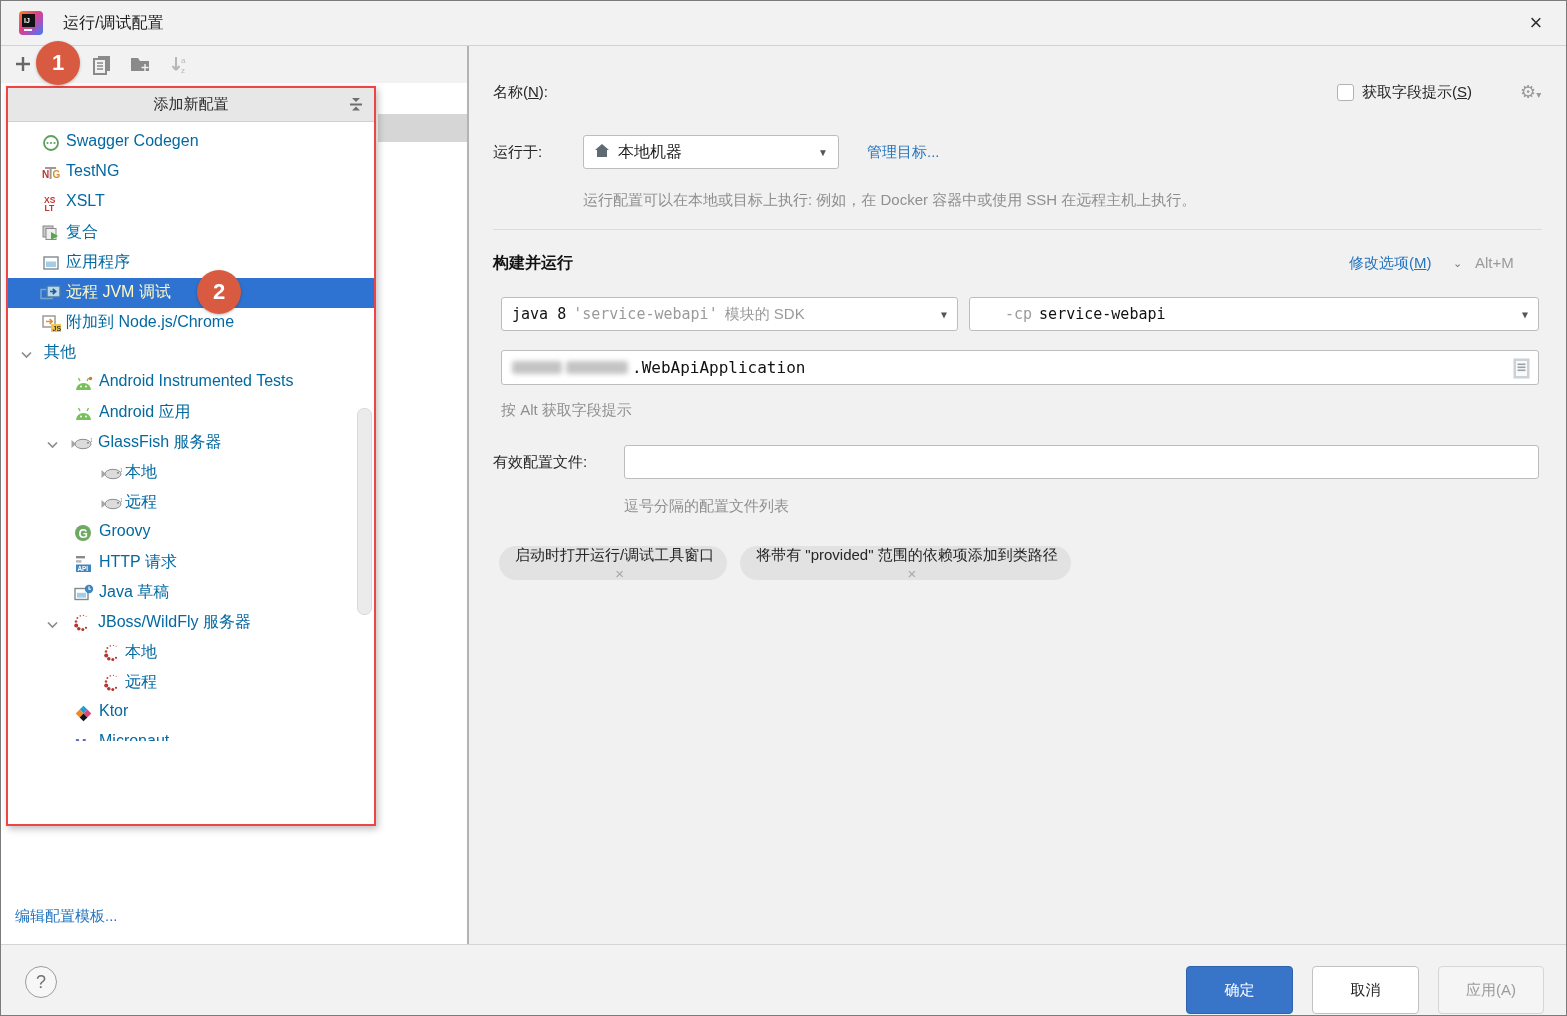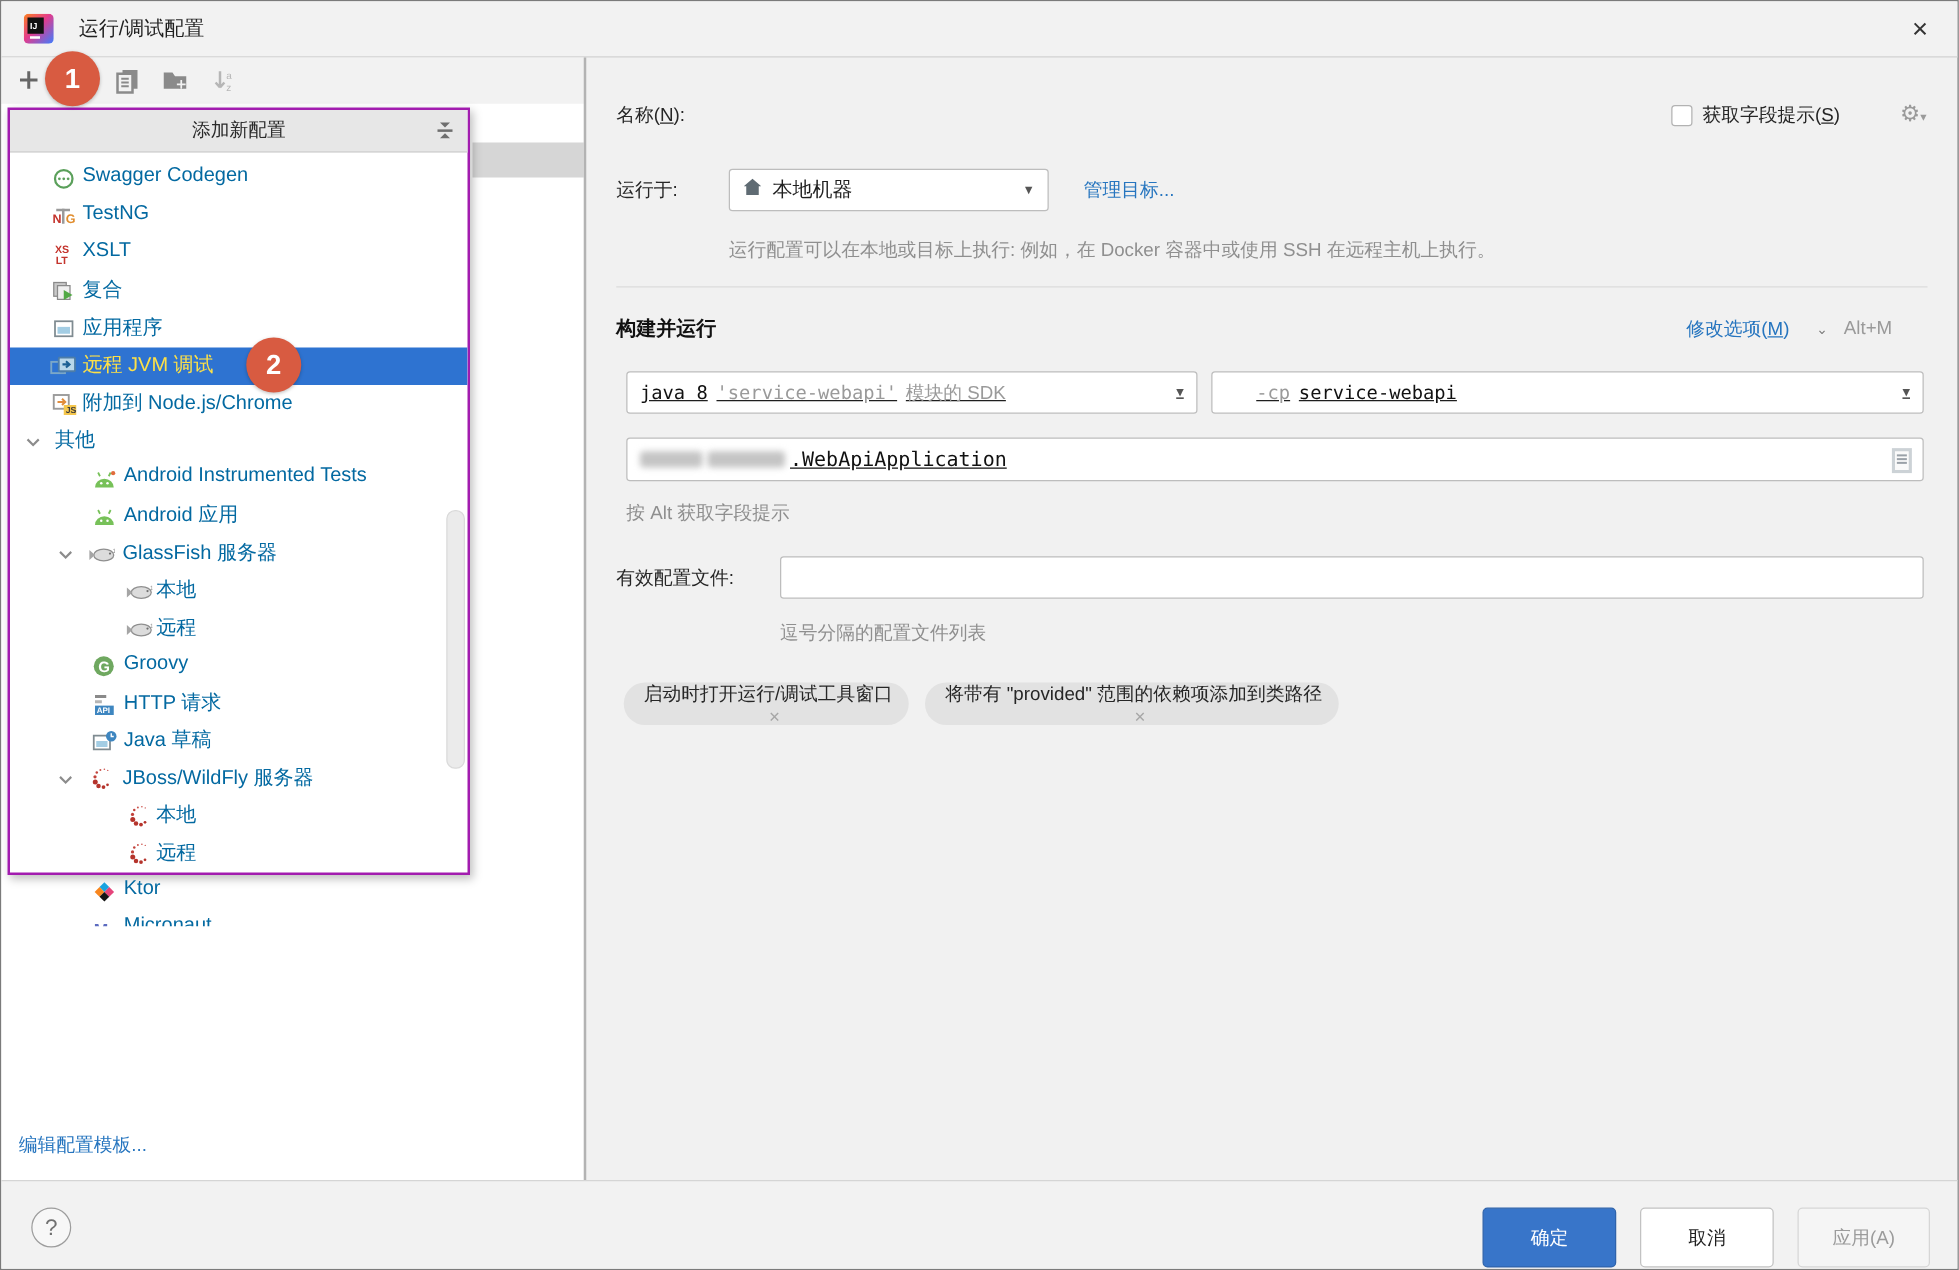--- a/index.html
+++ b/index.html
@@ -15,47 +15,47 @@
   #win-title{left:62px;top:12px;font-size:16px;color:#1f1f1f;}
   #close-x{left:1520px;top:8px;width:30px;height:30px;font-size:22px;color:#333;text-align:center;line-height:28px;cursor:default;}
   
   #left-toolbar{left:0;top:45px;width:466px;height:37px;background:#f2f2f2;}
   .tbicon{position:absolute;top:8px;width:22px;height:22px;}
   #left-panel{left:0;top:82px;width:466px;height:861px;background:#ffffff;}
   #under-sel-band{left:377px;top:113px;width:89px;height:28px;background:#d6d6d6;}
   #vdivider{left:466px;top:45px;width:2px;height:898px;background:#b3b3b3;}
   #edit-templates{left:14px;top:906px;font-size:15px;color:#2675bf;cursor:pointer;}
   
-  #popup{left:5px;top:85px;width:370px;height:614px;background:#fff;border:2px solid #a21caf;
+  #popup{left:5px;top:85px;width:370px;height:740px;background:#fff;border:2px solid #ef4444;
          box-shadow:2px 3px 7px rgba(0,0,0,.25);box-sizing:border-box;z-index:5;}
   #popup-header{position:relative;height:33px;background:#e7e7e7;border-bottom:1px solid #cfcfcf;}
   #popup-title{position:absolute;left:0;right:0;top:7px;text-align:center;font-size:15px;color:#2a2a2a;}
   #collapse-all{position:absolute;right:10px;top:9px;width:16px;height:16px;}
   #popup-list{position:relative;height:619px;overflow:hidden;padding-top:6px;box-sizing:border-box;}
   .trow{position:relative;height:30px;}
   .trow.sel{background:#2e73d1;}
   .tlabel{position:absolute;top:4px;font-size:16px;color:#0369a1;white-space:nowrap;}
-  .trow.sel .tlabel{color:#fde047;}
+  .trow.sel .tlabel{color:#fef9c3;}
   .ticon{position:absolute;top:50%;transform:translateY(-50%);width:22px;height:20px;
          display:flex;align-items:center;justify-content:center;}
   .chev{position:absolute;top:9px;width:13px;height:13px;}
   #popup-scroll{position:absolute;left:349px;top:320px;width:13px;height:205px;background:#ebebeb;
                 border:1px solid #dadada;border-radius:7px;z-index:6;}
   
   .badge{position:absolute;width:44px;height:44px;border-radius:50%;background:#d85b41;
          color:#fff;font-size:22px;font-weight:bold;display:flex;align-items:center;justify-content:center;
          z-index:10;box-shadow:0 1px 3px rgba(0,0,0,.25);}
   #badge1{left:35px;top:40px;}
   #badge2{left:196px;top:269px;}
   
   .flabel{font-size:15px;color:#262626;white-space:nowrap;}
   .key-u{text-decoration:underline;}
   .tinput{background:#fff;border:1px solid #bdbdbd;border-radius:3px;box-sizing:border-box;
           font-size:16px;color:#111;padding:0 10px;display:flex;align-items:center;}
-  .mono{font-family:"DejaVu Sans Mono","Liberation Mono",monospace;font-size:15px;text-decoration:underline;}
+  .mono{font-family:"DejaVu Sans Mono","Liberation Mono",monospace;font-size:15px;}
   .dim{color:#9a9a9a;}
   .combo{background:#fff;border:1px solid #bdbdbd;border-radius:3px;box-sizing:border-box;
          display:flex;align-items:center;padding:0 10px;}
   .combo .arrow{margin-left:auto;font-size:10px;color:#555;}
   .hint{font-size:15px;color:#8f8f8f;white-space:nowrap;}
   .link{font-size:15px;color:#2675bf;cursor:pointer;white-space:nowrap;}
   #name-label{left:492px;top:82px;}
   #name-input{left:582px;top:74px;width:681px;height:34px;}
   #store-check{left:1336px;top:83px;width:17px;height:17px;background:#fff;border:1px solid #b2b2b2;border-radius:3px;box-sizing:border-box;}
   #store-label{left:1361px;top:82px;}

